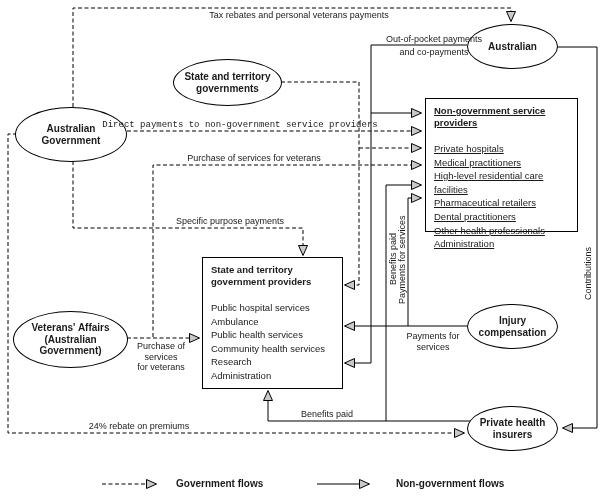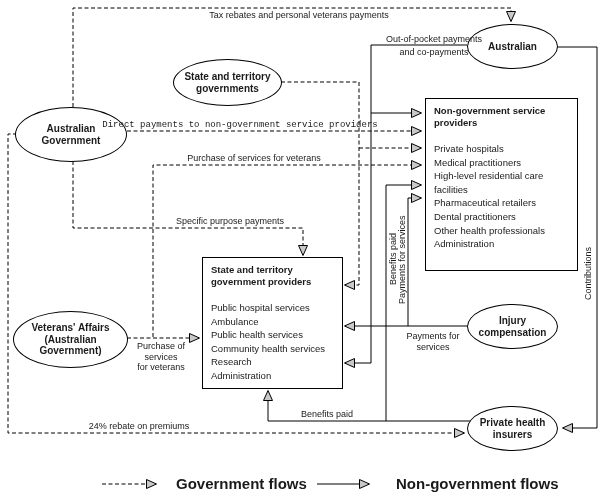--- a/index.html
+++ b/index.html
@@ -23,21 +23,21 @@
   .flabel{
     position:absolute;font-size:9px;line-height:10.5px;text-align:center;
     transform:translateX(-50%);white-space:pre-line;
   }
   .flabel.split2{line-height:12.5px;}
   .vlabel{
     position:absolute;font-size:9px;width:12px;display:flex;
     align-items:center;justify-content:center;
     writing-mode:vertical-rl;transform:rotate(180deg);white-space:nowrap;
   }
-  .legend-label{position:absolute;font-size:15px;font-weight:bold;line-height:12px;}
+  .legend-label{position:absolute;font-size:10px;font-weight:bold;line-height:12px;}
 </style>
 </head>
 <body>
 
 <div id="stage">
 
   <svg id="wires" width="605" height="496" viewBox="0 0 605 496">
     <defs>
       <marker id="arr" markerUnits="userSpaceOnUse" markerWidth="11" markerHeight="10" viewBox="0 0 11 10" refX="10" refY="5" orient="auto">
         <path d="M0.5,0.5 L10.5,5 L0.5,9.5 Z" fill="#c9c9c9" stroke="#000" stroke-width="1"></path>
@@ -75,21 +75,21 @@
 governments</div>
   <div class="node" style="left:467px;top:24px;width:91px;height:45px;">Australian</div>
   <div class="node" style="left:13px;top:311px;width:115px;height:57px;">Veterans' Affairs
 (Australian
 Government)</div>
   <div class="node" style="left:467px;top:304px;width:91px;height:45px;">Injury
 compensation</div>
   <div class="node" style="left:467px;top:406px;width:91px;height:45px;">Private health
 insurers</div>
 
-  <div class="bigbox" style="left:425px;top:98px;width:153px;height:173px;">
+  <div class="bigbox" style="left:425px;top:98px;width:153px;height:134px;text-decoration:underline;">
     <div class="btitle">Non-government service
 providers</div>
     <div class="item">Private hospitals</div>
     <div class="item">Medical practitioners</div>
     <div class="item">High-level residential care
  facilities</div>
     <div class="item">Pharmaceutical retailers</div>
     <div class="item">Dental practitioners</div>
     <div class="item">Other health professionals</div>
     <div class="item">Administration</div>

